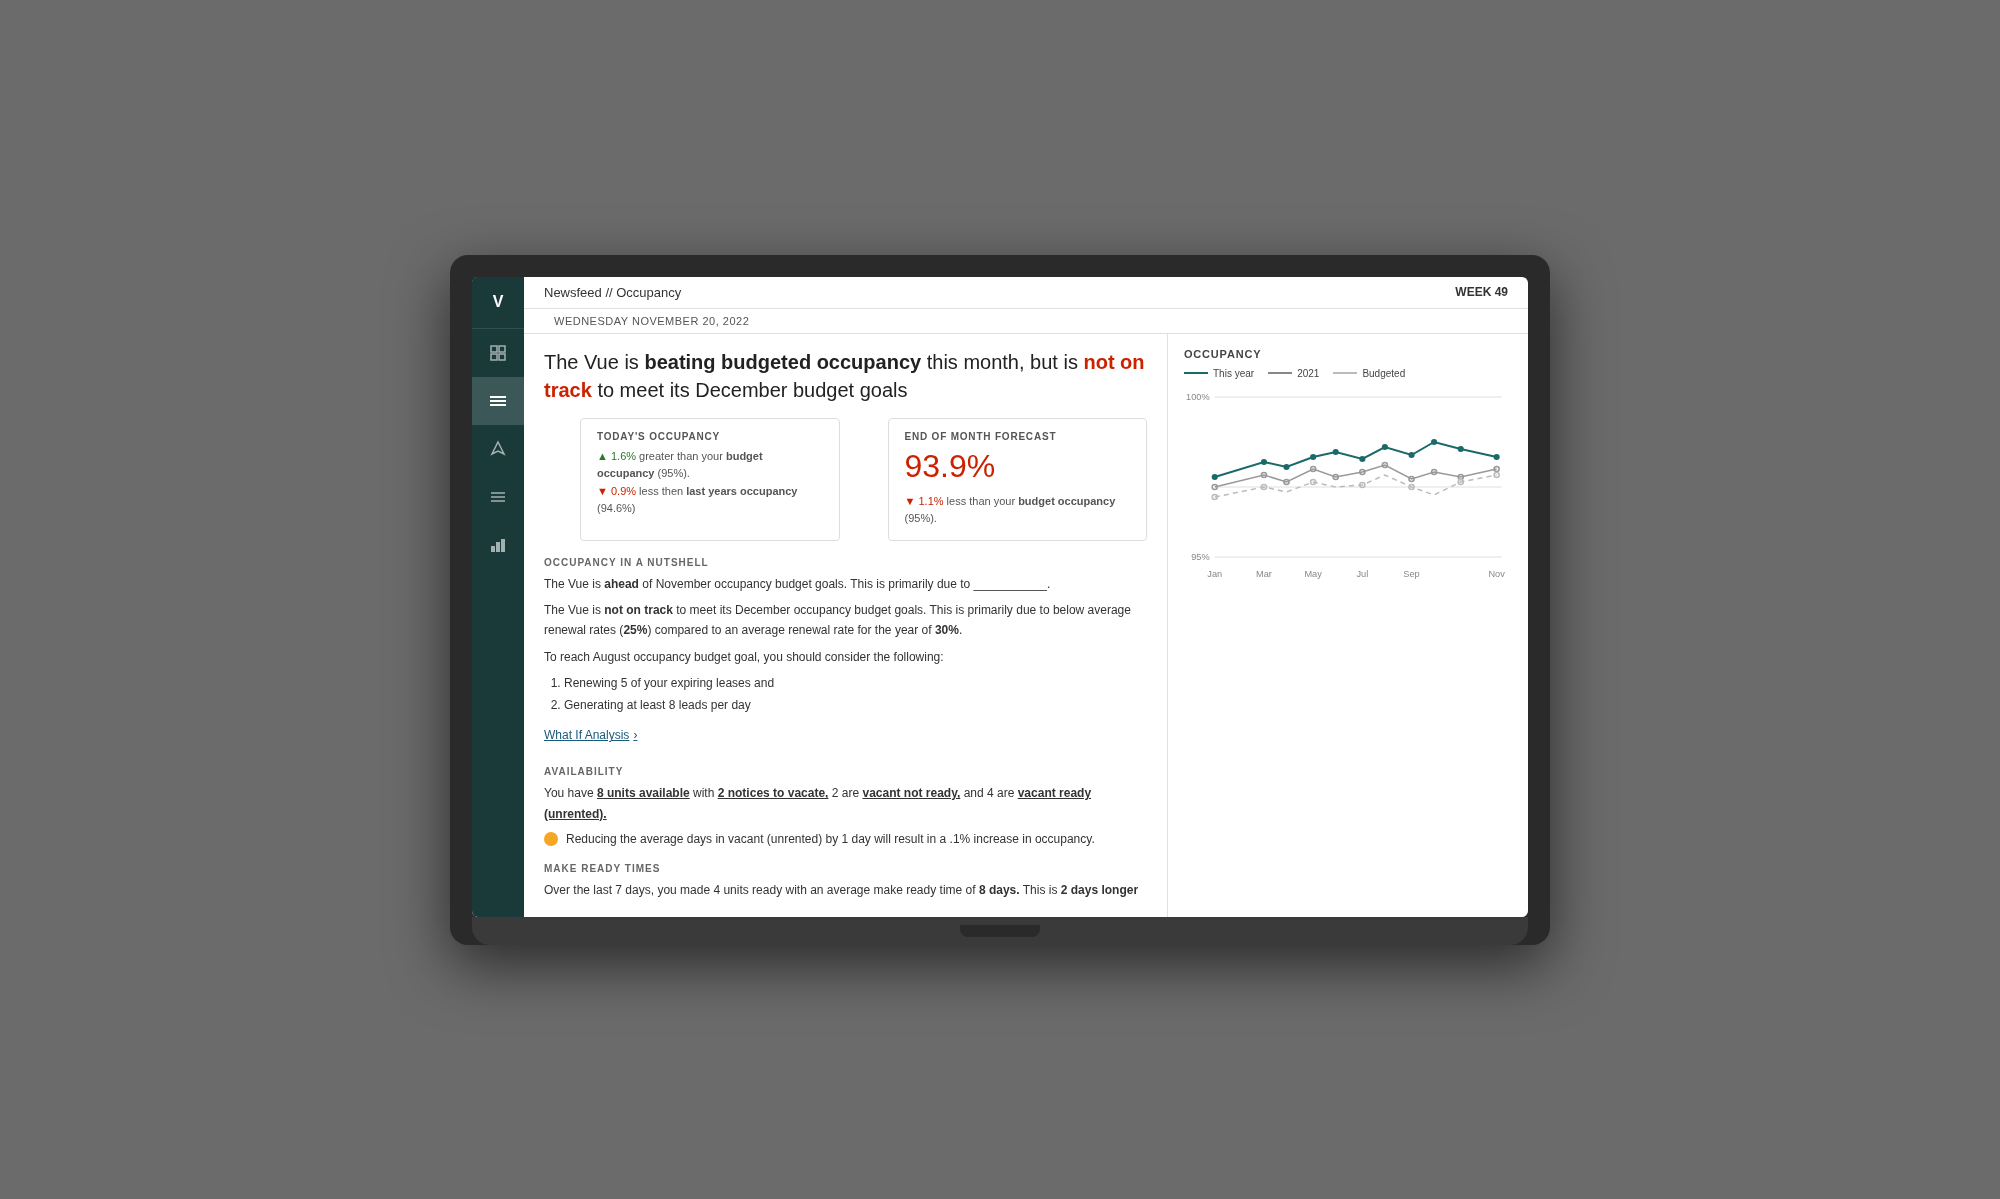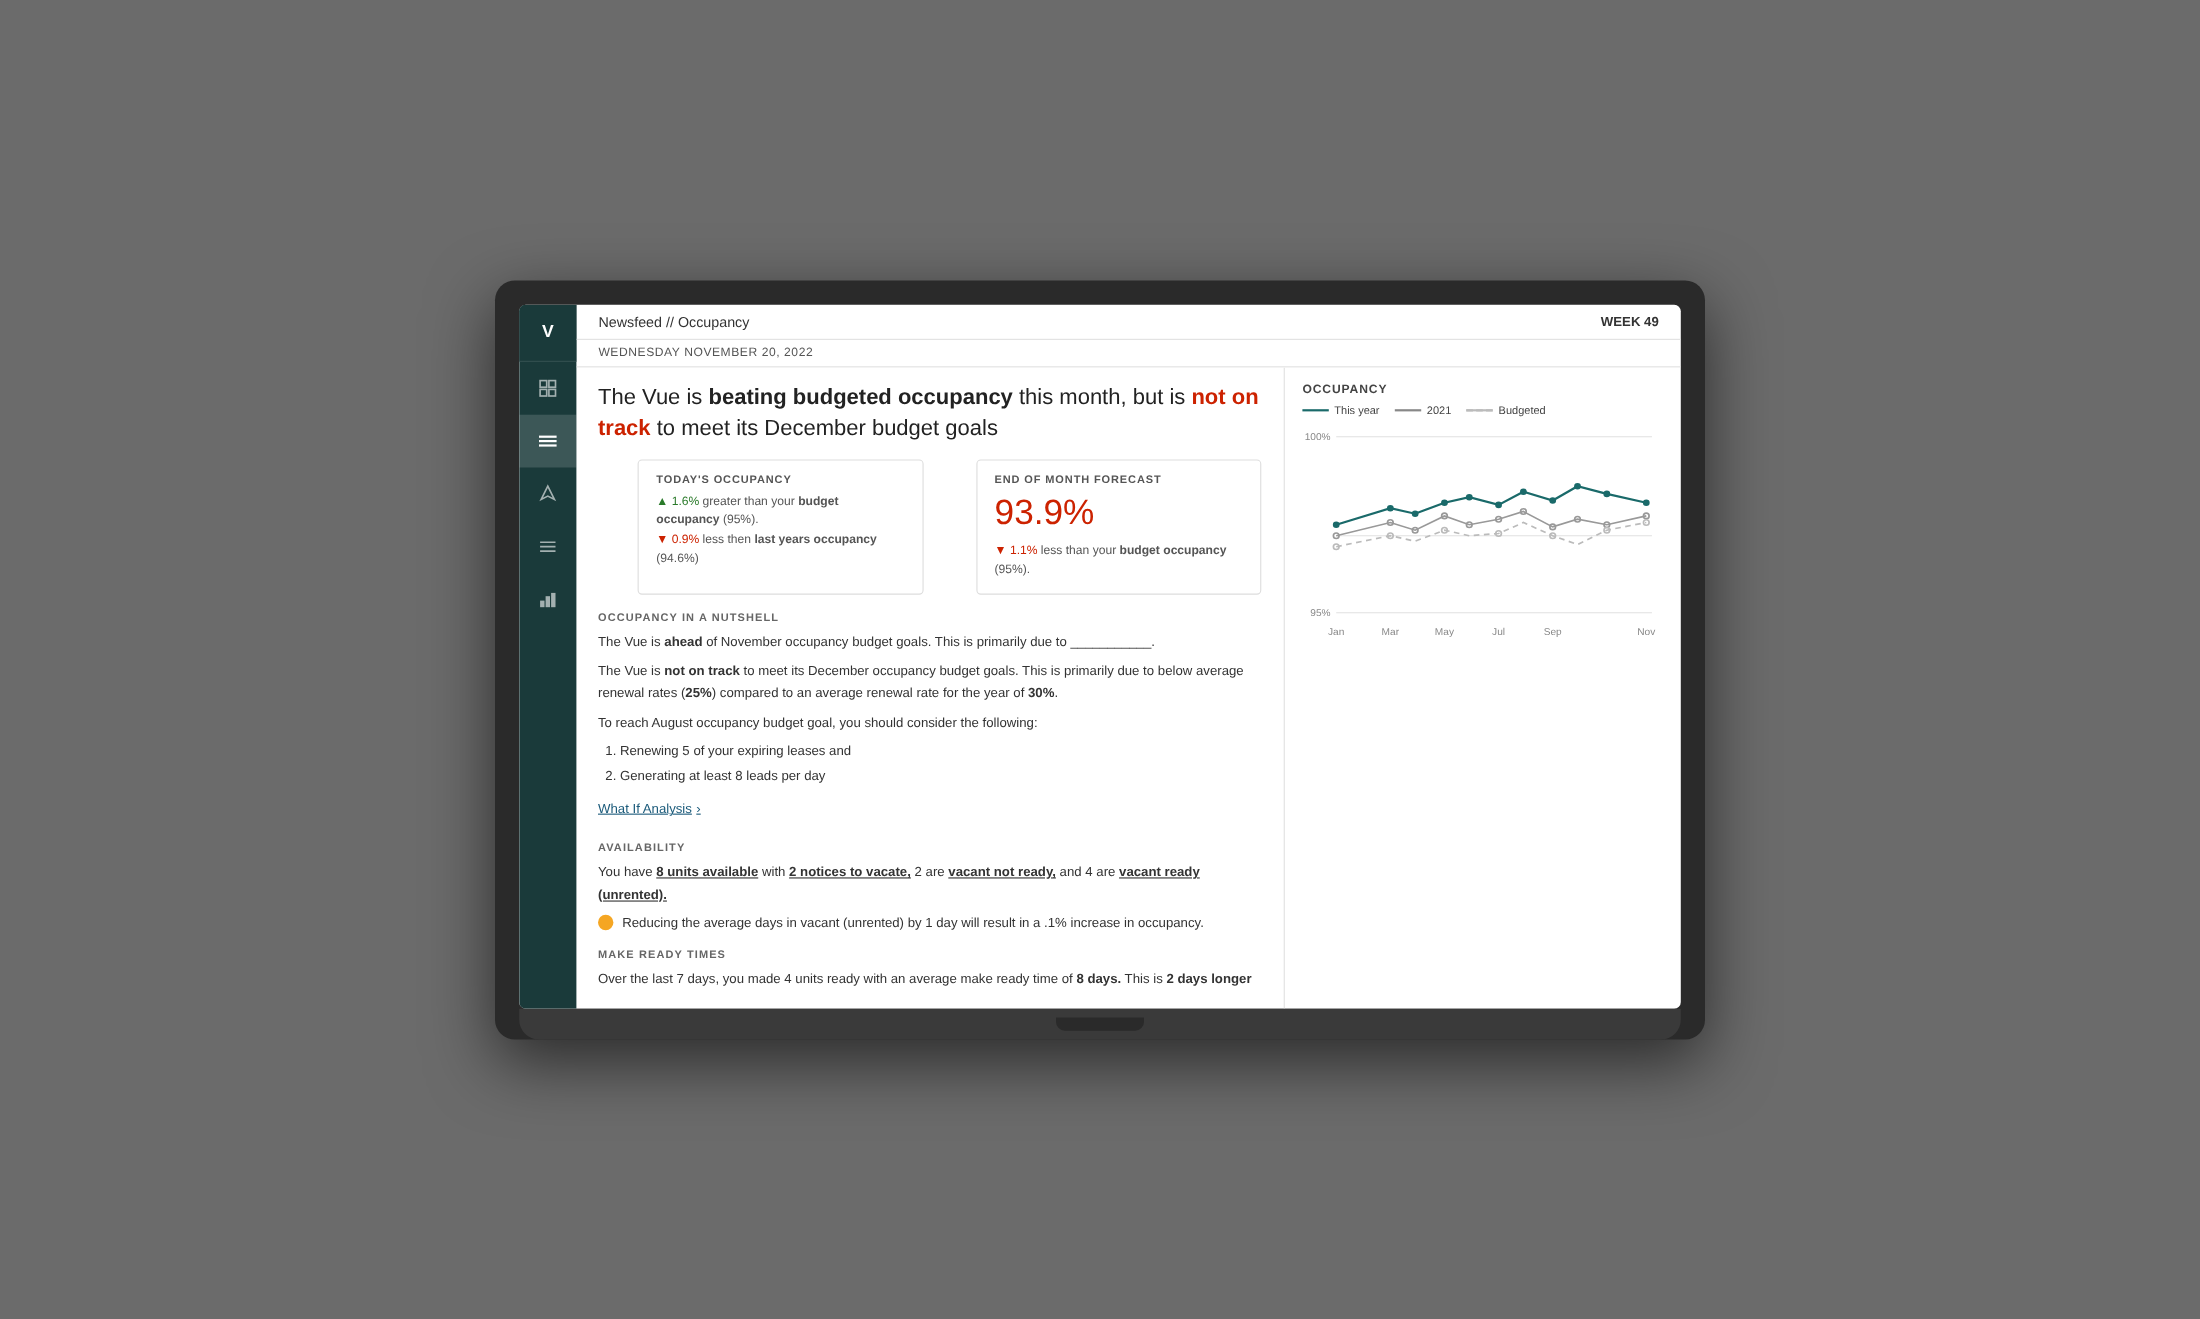--- a/index.html
+++ b/index.html
@@ -94,21 +94,21 @@
     .header-breadcrumb {
       font-size: 13px;
       color: #333;
     }
     .week-badge {
       font-size: 12px;
       font-weight: 600;
       color: #333;
     }
     .date-bar {
-      padding: 6px 20px;
+      padding: 6px 30px;
       border-bottom: 1px solid #e0e0e0;
       display: flex;
       justify-content: space-between;
       align-items: flex-end;
     }
     .date-text {
       font-size: 11px;
       color: #555;
       letter-spacing: 0.5px;
     }

